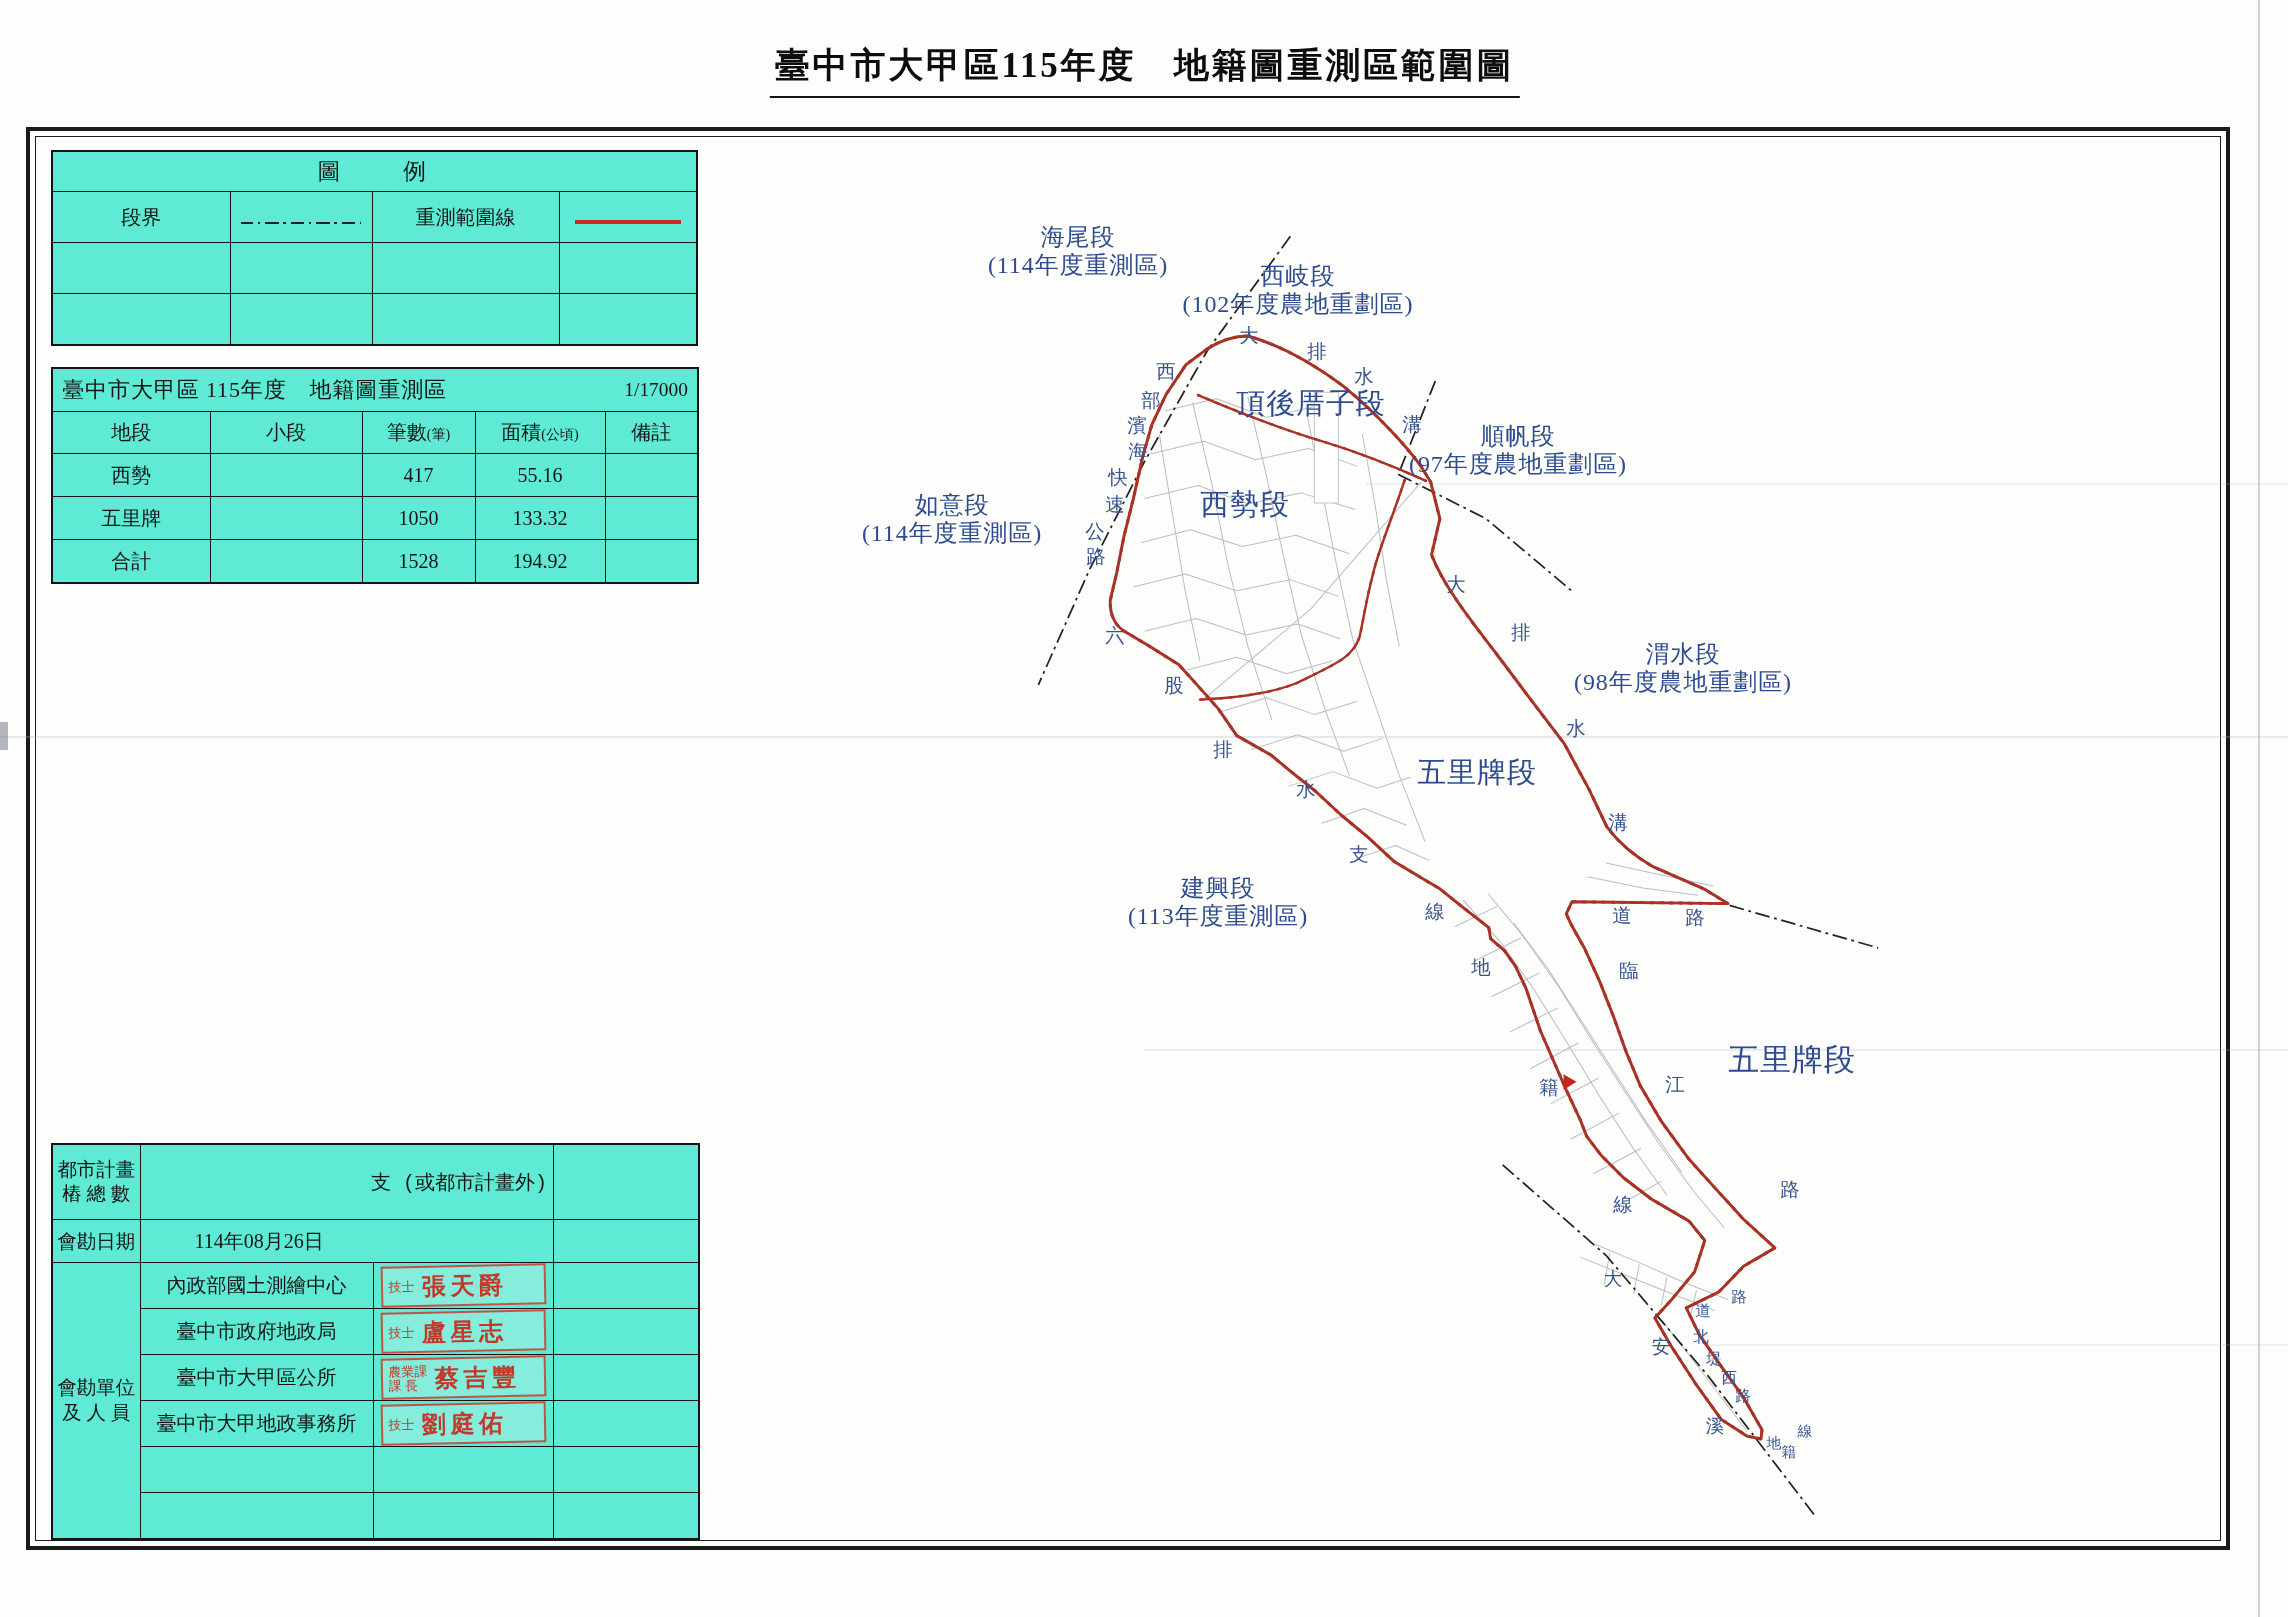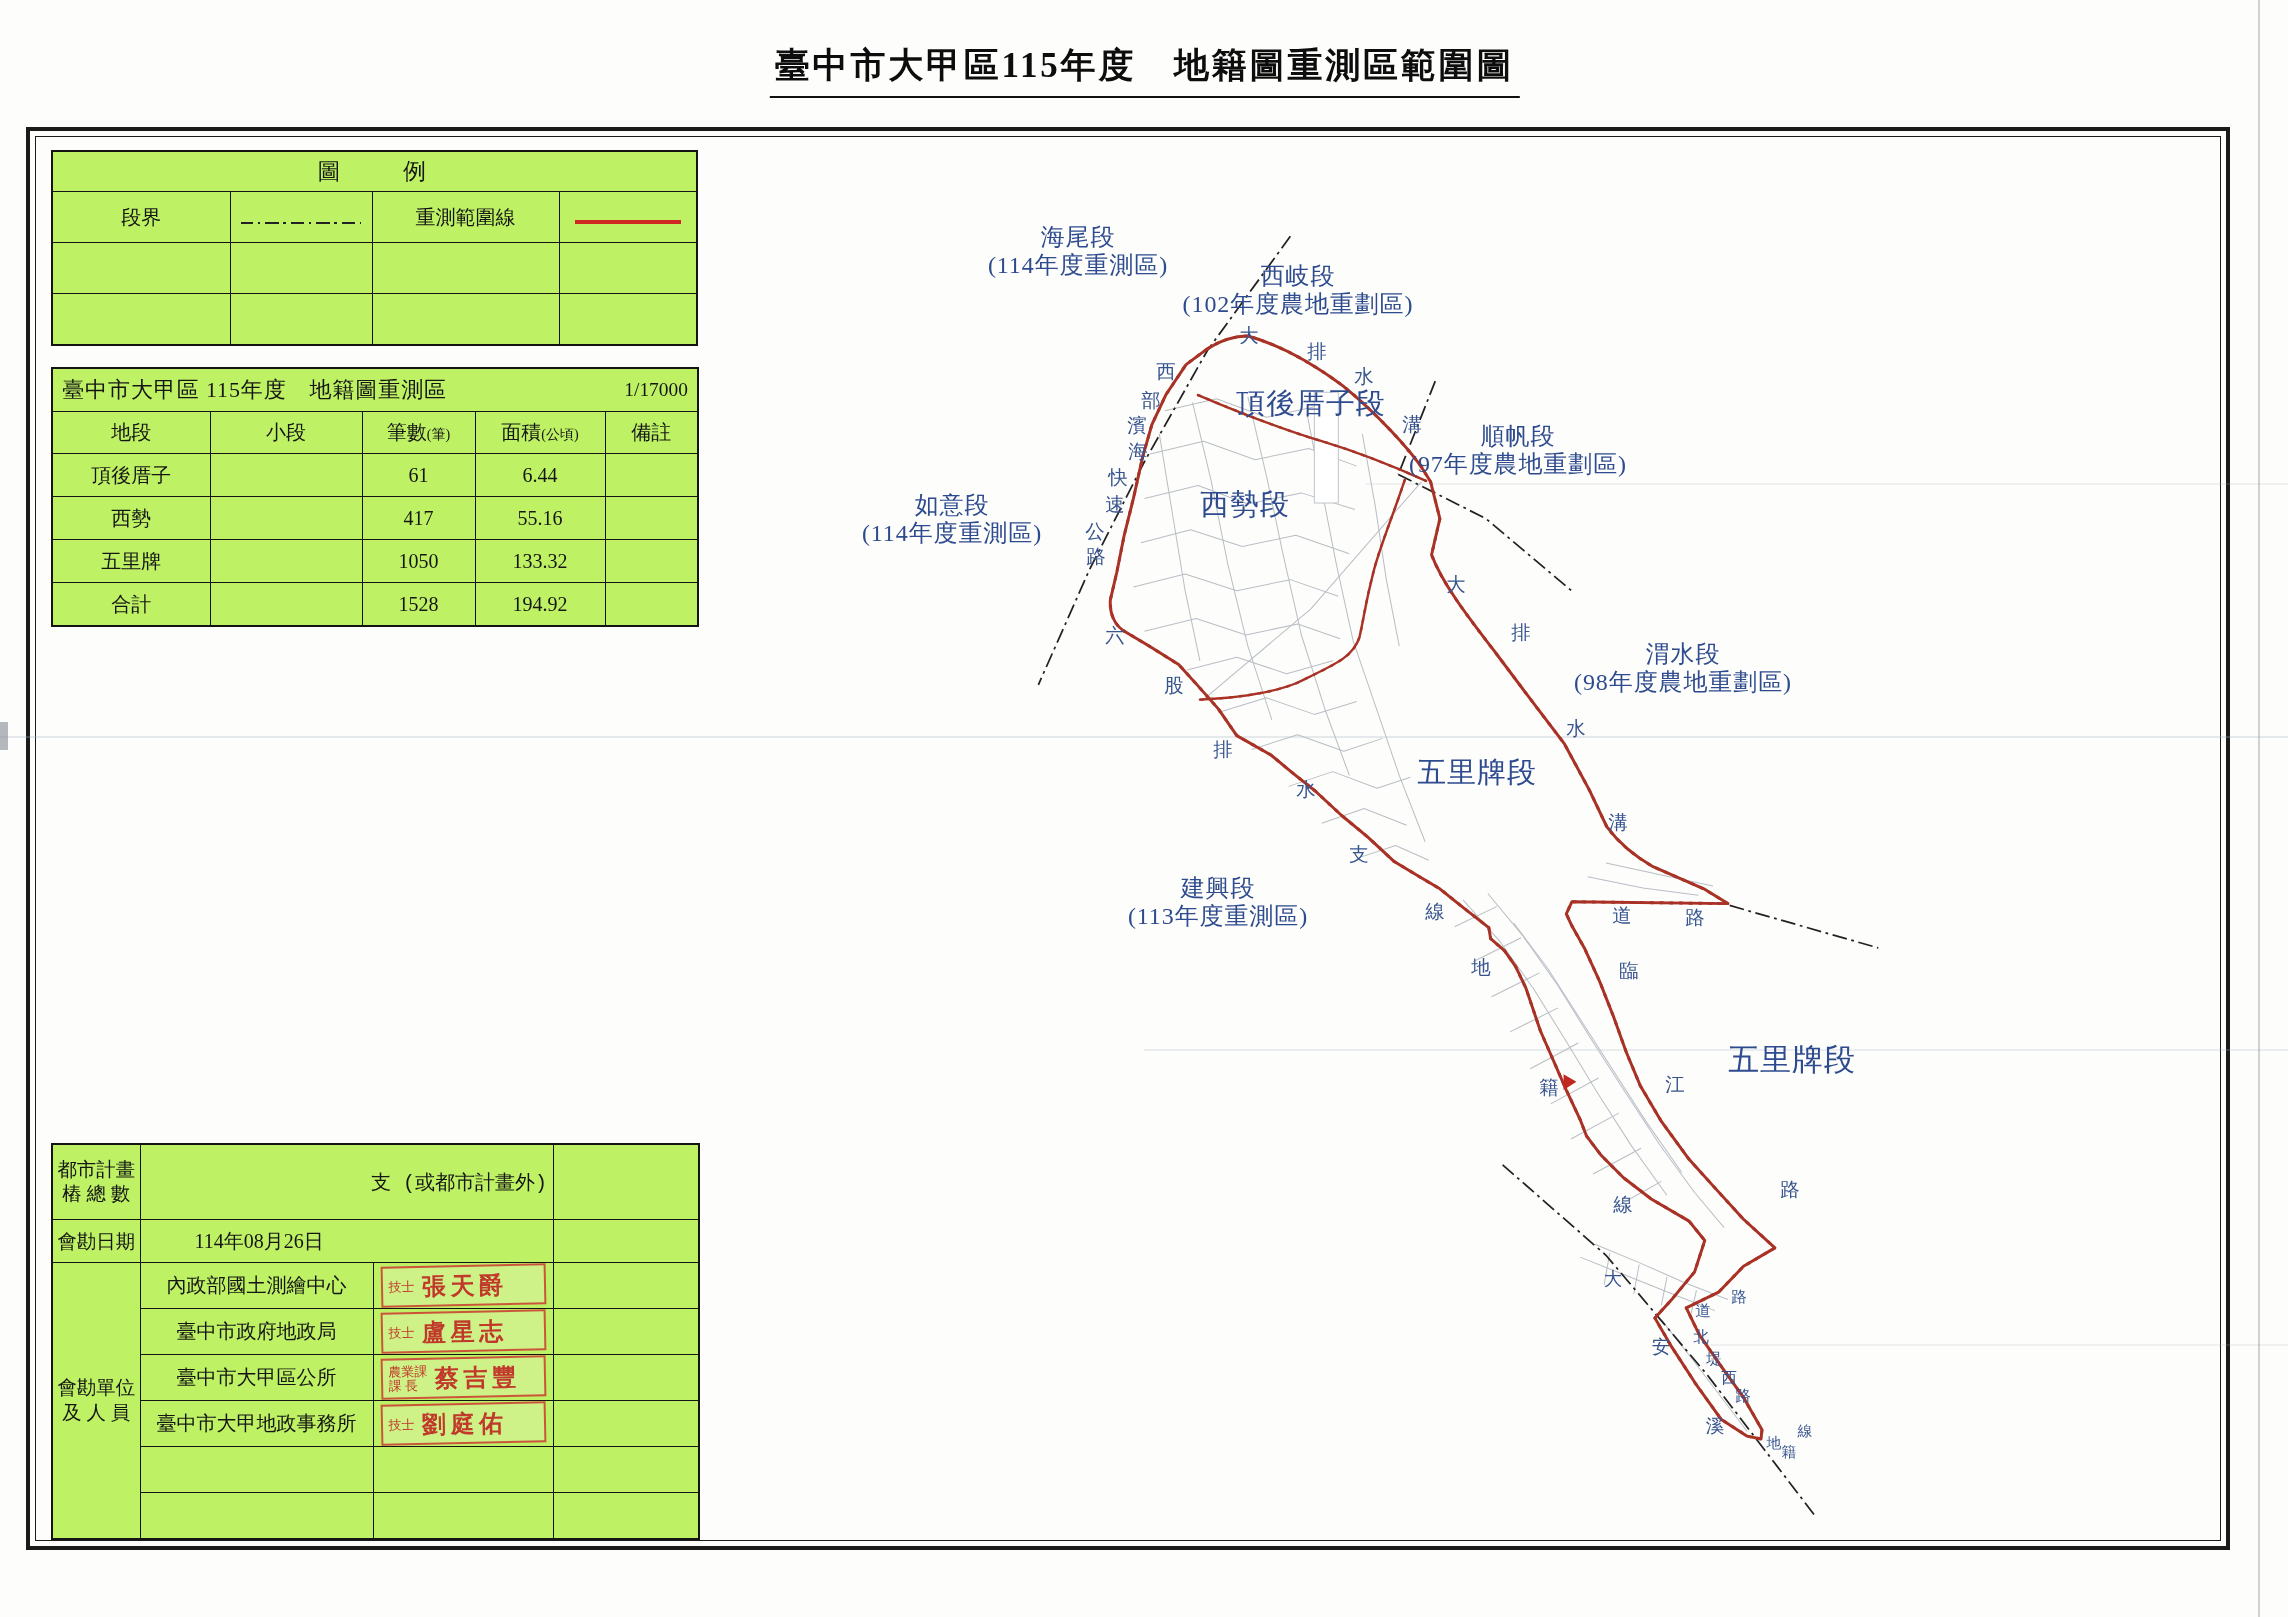--- a/index.html
+++ b/index.html
@@ -23,21 +23,21 @@
     position:absolute;left:4.6px;top:4.6px;right:4.6px;bottom:4.6px;
     border:1.8px solid #1b1b1b;
   }
   .page-edge{
     position:absolute;top:0;bottom:0;width:1.8px;background:rgba(150,155,160,.45);
   }
   .scan-streak{position:absolute;height:1.8px;background:rgba(170,182,198,.28);}
   .scan-mark{position:absolute;background:rgba(120,128,136,.55);}
 
   
-  table{border-collapse:collapse;table-layout:fixed;position:absolute;background:#bef264;border-radius:7px;}
+  table{border-collapse:collapse;table-layout:fixed;position:absolute;background:#5eead4;border-radius:7px;}
   td{border:1.5px solid #141414;text-align:center;vertical-align:middle;
      font-size:20px;padding:0;overflow:visible;}
   .tbl{border:2.8px solid #141414;}
   .legend-table{left:51px;top:150px;width:646px;}
   .legend-table td{height:50px;}
   .legend-table .hdr{height:39px;font-size:23px;letter-spacing:5.5px;}
   .dash-sample{display:inline-block;width:85%;height:0;
      border-top:2.2px solid #222;
      border-image:repeating-linear-gradient(90deg,#222 0 13px,transparent 13px 17.5px,#222 17.5px 20px,transparent 20px 25px) 1;}
   .red-sample{display:inline-block;width:78%;height:3.7px;background:#cf2721;}
@@ -140,27 +140,20 @@
   </tr>
   <tr id="survey-head">
         <td style="height: 41px;">地段</td>
         <td style="height: 41px;">小段</td>
         <td style="height: 41px;"><span>筆數</span><span class="unit">(筆)</span></td>
         <td style="height: 41px;"><span>面積</span><span class="unit">(公頃)</span></td>
         <td style="height: 41px;">備註</td>
       </tr>
   </tbody>
     <tbody id="survey-body">
-      <tr>
-        <td>頂後厝子</td>
-        <td></td>
-        <td>61</td>
-        <td>6.44</td>
-        <td></td>
-      </tr>
       <tr>
         <td>西勢</td>
         <td></td>
         <td>417</td>
         <td>55.16</td>
         <td></td>
       </tr>
       <tr>
         <td>五里牌</td>
         <td></td>

